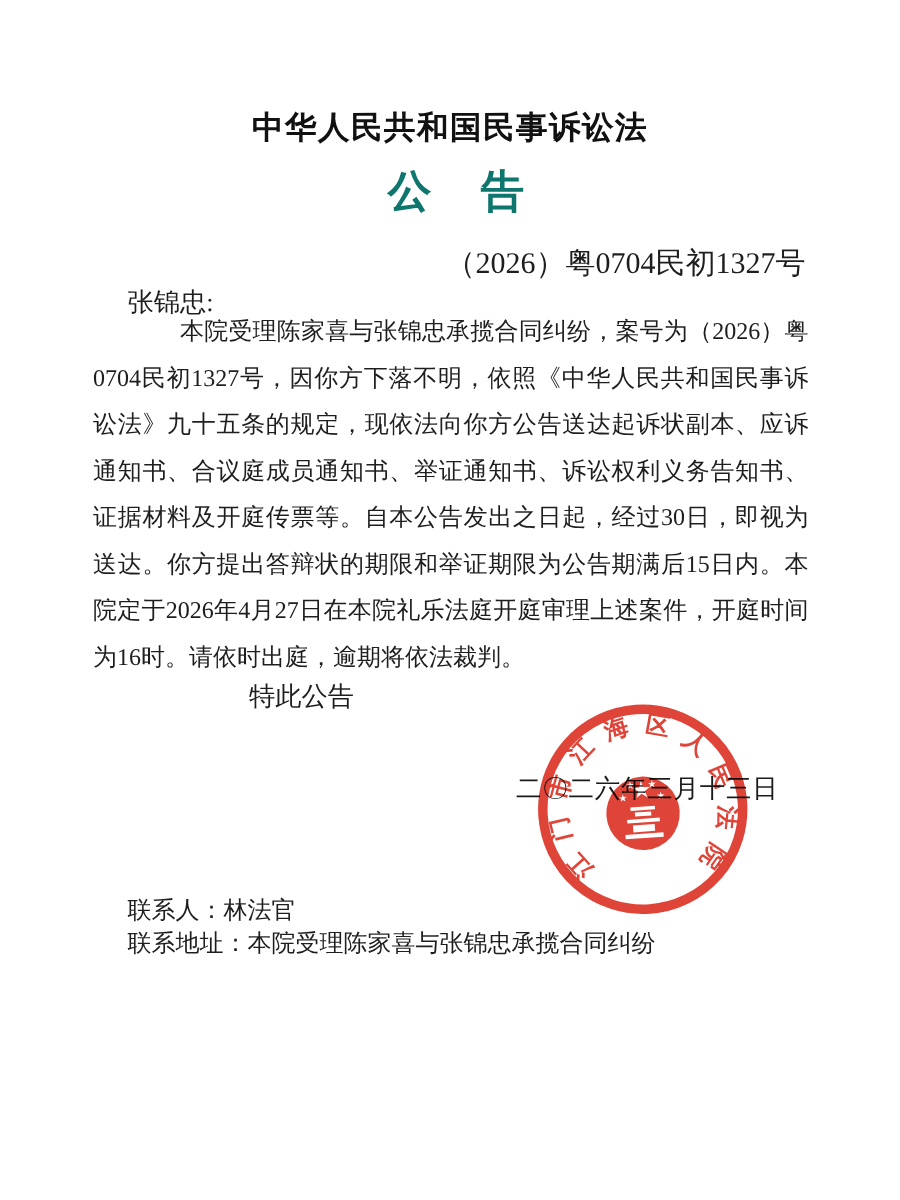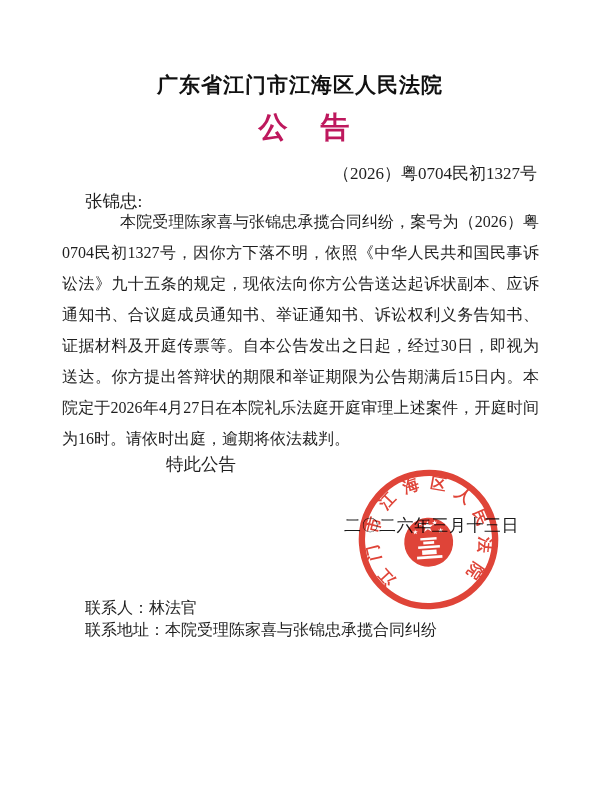--- a/index.html
+++ b/index.html
@@ -16,26 +16,26 @@
     position:absolute; top:71px; left:0; width:600px;
     text-align:center;
     font-size:21px; font-weight:bold; letter-spacing:1px;
     color:#111;
   }
   .doc-title {
     position:absolute; top:108px; left:0; width:600px;
     text-align:center;
     font-size:29px; font-weight:bold; letter-spacing:2px;
     white-space:pre;
-    color:#be185d;
+    color:#0f766e;
     padding-left:10px;
   }
   .case-number {
     position:absolute; top:162px; right:63px;
-    font-size:17px;
+    font-size:20px;
     text-align:right;
   }
   .addressee {
     position:absolute; top:189px; left:85px;
     font-size:17.5px;
   }
   .body-text {
     position:absolute; top:206px; left:62px; width:477px;
     font-size:16px; line-height:31px;
     text-align:justify; text-justify:inter-ideograph;
@@ -72,21 +72,21 @@
     white-space:nowrap;
   }
   .contact-row2 { padding-left:34px; }
   .phone-label { margin-left:15px; }
 </style>
 </head>
 <body>
 
 <div class="page">
 
-  <div class="court-name">广东省江门市江海区人民法院</div>
+  <div class="court-name">中华人民共和国民事诉讼法</div>
 
   <div class="doc-title">公　告</div>
 
   <div class="case-number">（2026）粤0704民初1327号</div>
 
   <div class="addressee">张锦忠:</div>
 
   <div class="body-text">本院受理陈家喜与张锦忠承揽合同纠纷，案号为（2026）粤0704民初1327号，因你方下落不明，依照《中华人民共和国民事诉讼法》九十五条的规定，现依法向你方公告送达起诉状副本、应诉通知书、合议庭成员通知书、举证通知书、诉讼权利义务告知书、证据材料及开庭传票等。自本公告发出之日起，经过30日，即视为送达。你方提出答辩状的期限和举证期限为公告期满后15日内。本院定于2026年4月27日在本院礼乐法庭开庭审理上述案件，开庭时间为16时。请依时出庭，逾期将依法裁判。</div>
 
   <div class="closing">特此公告</div>

